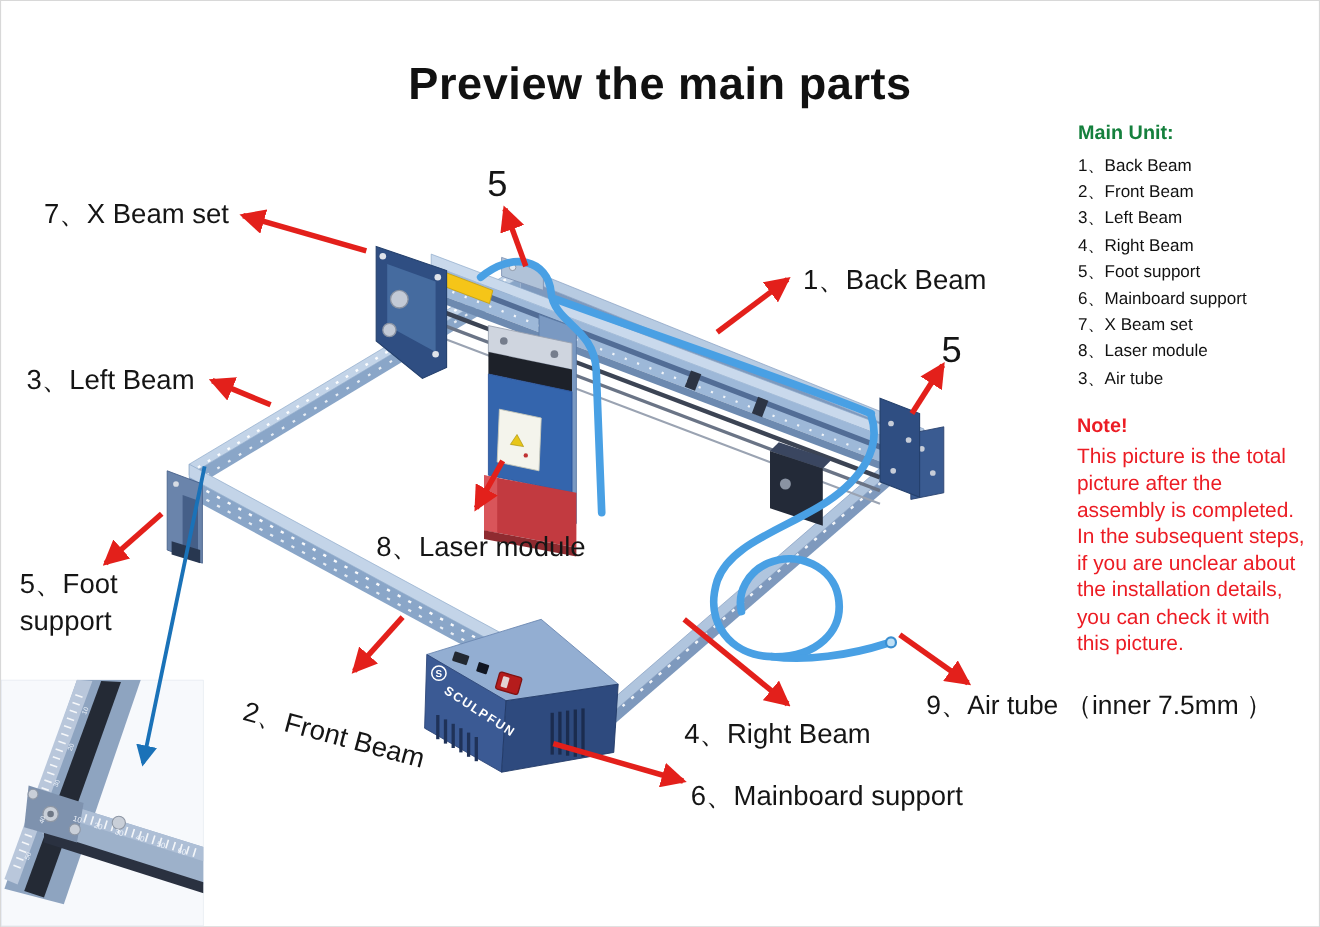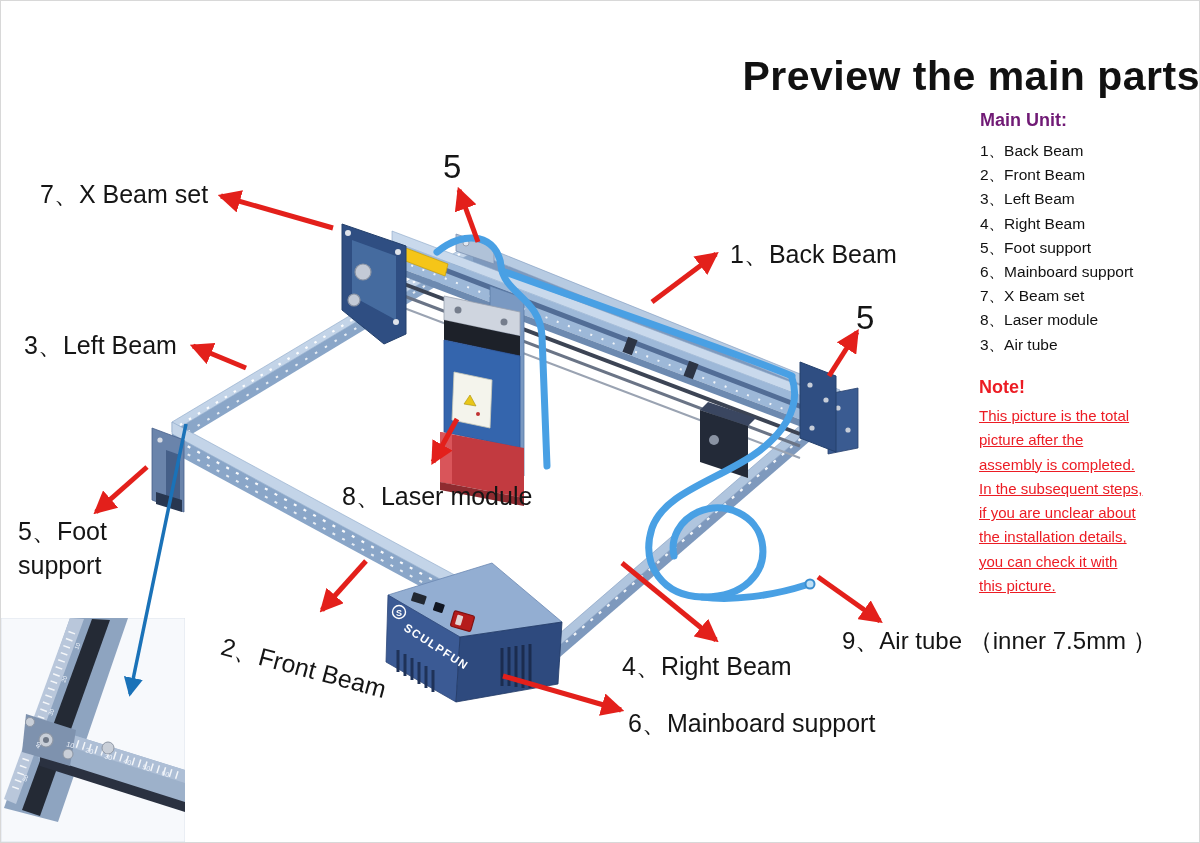--- a/index.html
+++ b/index.html
@@ -1,31 +1,31 @@
 <!DOCTYPE html>
 <html style="--accent_red: #E3201B; --note_red: #EC1C24; --label_black: #151515; --tube_blue: #49A0E4; --pointer_blue: #1A72B8; --beam_light: #C3D4E8; --beam_mid: #8AA6C8; --frame_dark_blue: #2F4E82; --box_blue: #3B5A94; --sticker_yellow: #F5C518; --laser_red: #C23A40;"><head>
 <meta charset="utf-8">
 <style>
   html,body{margin:0;padding:0;background:#ffffff;}
   .page{position:relative;width:1200px;height:843px;background:#fff;overflow:hidden;
         font-family:"Liberation Sans","DejaVu Sans",sans-serif;
         box-shadow:inset 0 0 0 1px #d8d8d8;}
-  .title{position:absolute;left:0;right:0;top:26px;text-align:right;
+  .title{position:absolute;left:0;right:0;top:26px;text-align:center;
          font-size:41px;font-weight:700;color:#111;letter-spacing:.5px;}
   svg.scene{position:absolute;left:0;top:0;}
   .callout{position:absolute;color:var(--label_black,#151515);font-size:25px;white-space:nowrap;}
   .callout.num{font-size:33px;}
   .callout.wrap{white-space:normal;width:120px;line-height:34px;}
   .callout.rot{transform:rotate(15deg);transform-origin:left top;}
   .legend{position:absolute;left:980px;top:110px;width:215px;color:#111;}
-  .legend-heading{font-size:18px;font-weight:700;margin-bottom:8px;color:#701a75;}
+  .legend-heading{font-size:18px;font-weight:700;margin-bottom:8px;color:#15803d;}
   .legend-item{font-size:15.5px;line-height:24.2px;}
   .note-right{position:absolute;left:979px;top:377px;width:215px;color:var(--note_red,#EC1C24);}
   .note-right .note-heading{font-size:18px;font-weight:700;margin-bottom:6px;}
-  .note-right .note-body{font-size:15px;line-height:24.3px;white-space:pre-line;text-decoration:underline;}
+  .note-right .note-body{font-size:19px;line-height:24.3px;white-space:pre-line;}
   .note-bottom{position:absolute;left:205px;top:716px;width:328px;
                color:var(--note_red,#EC1C24);font-size:16.5px;line-height:24px;}
   .note-bottom b{font-weight:700;}
 </style>
 </head>
 <body>
 
 <div class="page">
 
   <h1 class="title">Preview the main parts</h1>

